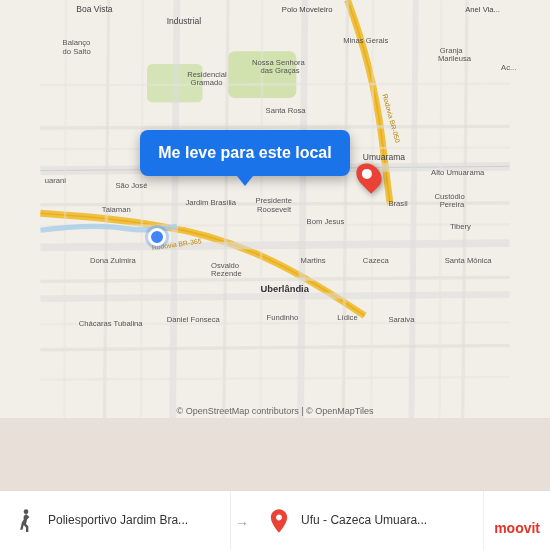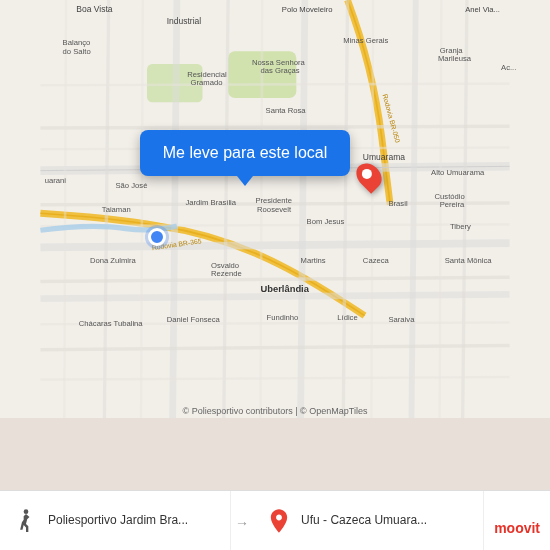--- a/index.html
+++ b/index.html
@@ -33,21 +33,21 @@
     
     .callout {
       position: absolute;
       top: 130px;
       left: 140px;
       background: #1a73e8;
       color: white;
       padding: 14px 18px;
       border-radius: 8px;
       font-size: 16px;
-      font-weight: normal;
+      font-weight: bold;
       text-align: center;
       width: 210px;
       z-index: 20;
       box-shadow: 0 4px 12px rgba(0,0,0,0.3);
     }
     .callout::after {
       content: '';
       position: absolute;
       bottom: -10px;
       left: 50%;
@@ -271,21 +271,21 @@
 
   <div class="blue-dot"></div>
 
   <div class="red-pin">
     <div class="red-pin-body">
       <div class="red-pin-dot"></div>
     </div>
   </div>
 
   <div class="attribution">
-    <span>© Poliesportivo contributors | © OpenMapTiles</span>
+    <span>© OpenStreetMap contributors | © OpenMapTiles</span>
   </div>
 </div>
 
 <div class="bottom-bar">
   <div class="route-item">
 
     <svg class="route-icon" viewBox="0 0 24 24" fill="#555">
       <circle cx="12" cy="4" r="2"></circle>
       <path d="M15 8.5l-2 2-1 4 2 2v5h-2v-4l-2-2-1 4h-2l1.5-6.5L10 11V8l2-2 3 2.5z"></path>
     </svg>

